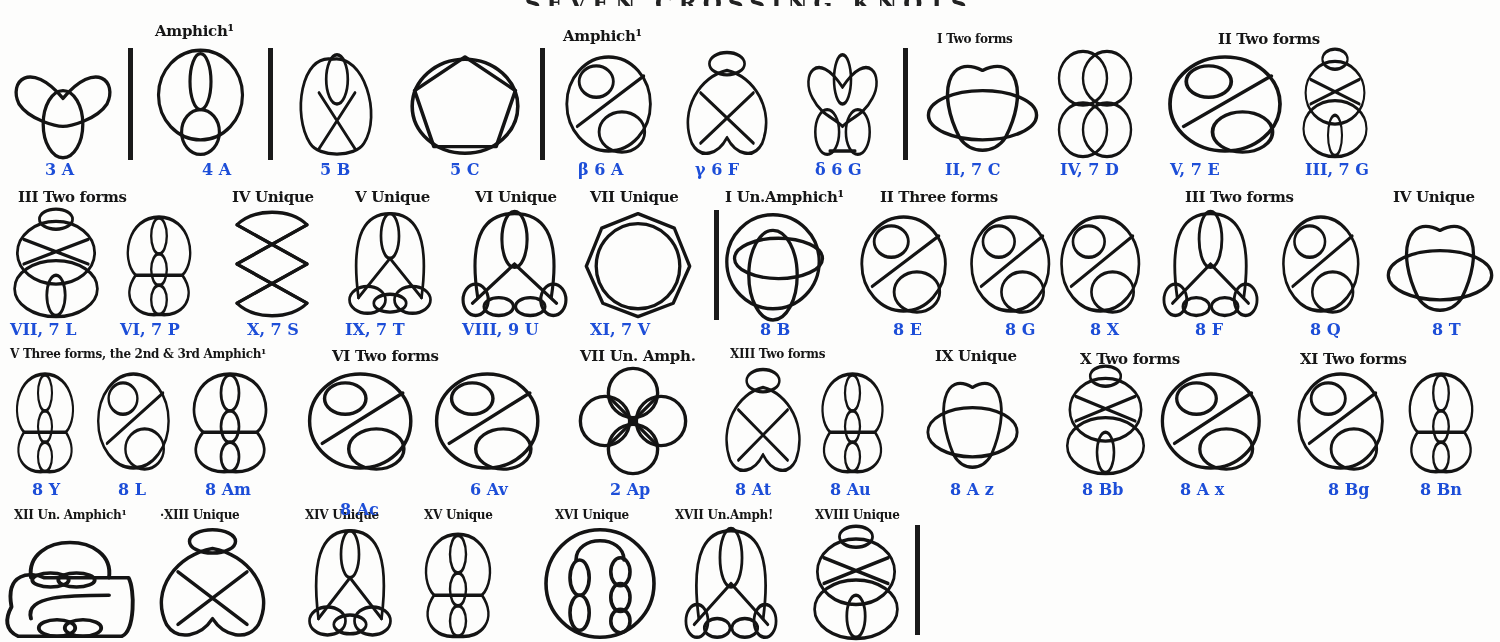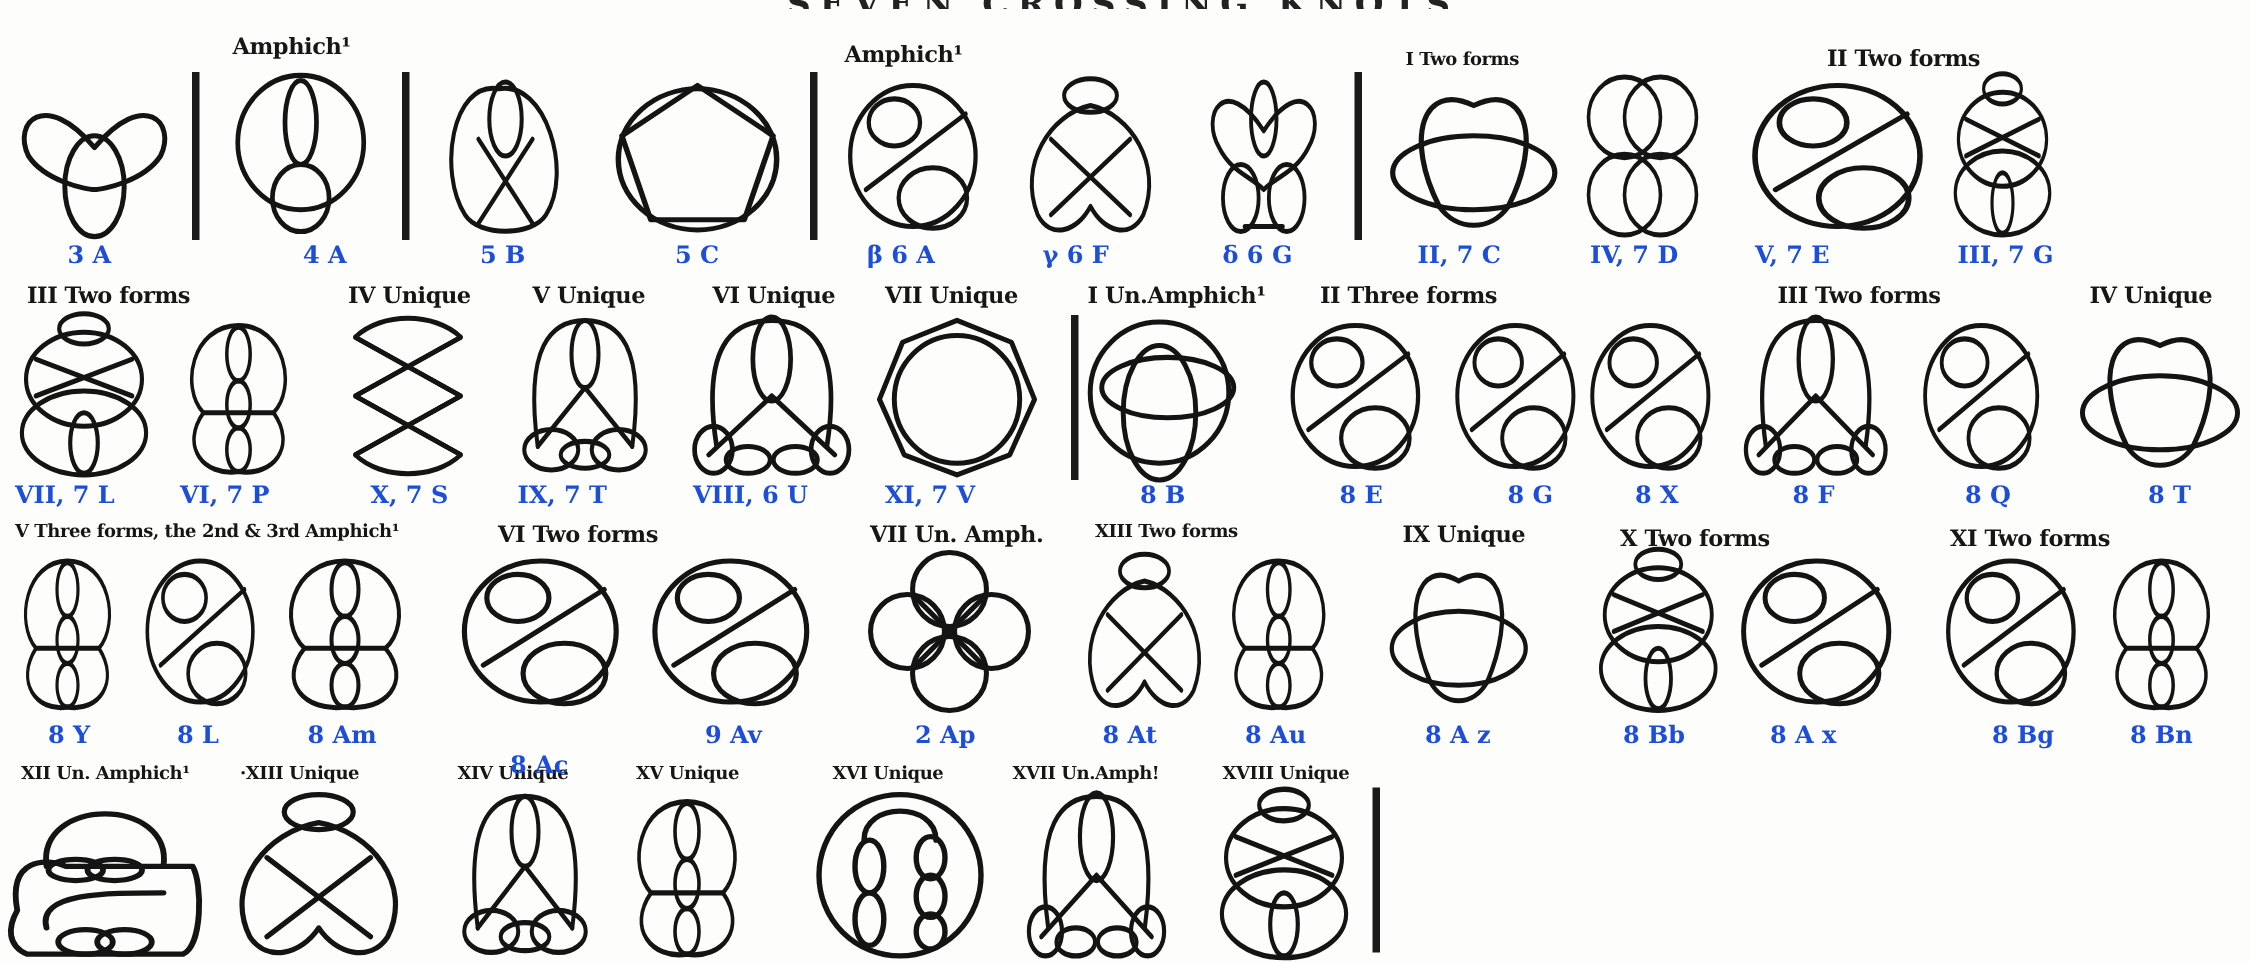--- a/index.html
+++ b/index.html
@@ -196,21 +196,21 @@
         <svg width="105" height="112" viewBox="0 0 100 100" preserveAspectRatio="none">
           <path d="M15 80 C5 20,25 5,50 5 C75 5,95 20,85 80"></path>
           <ellipse cx="50" cy="28" rx="12" ry="25"></ellipse>
           <path d="M50 50 L10 85 M50 50 L90 85"></path>
           <ellipse cx="13" cy="82" rx="12" ry="14"></ellipse>
           <ellipse cx="87" cy="82" rx="12" ry="14"></ellipse>
           <ellipse cx="35" cy="88" rx="14" ry="8"></ellipse>
           <ellipse cx="65" cy="88" rx="14" ry="8"></ellipse>
         </svg>
       </div>
-      <div class="knot-label" style="left: 462px; top: 320px;">VIII,   6 U</div>
+      <div class="knot-label" style="left: 462px; top: 320px;">VIII,   9 U</div>
       <div class="knot" style="left: 583px; top: 208px; width: 110px; height: 112px;">
         <svg width="110" height="112" viewBox="0 0 100 100" preserveAspectRatio="none">
           <polygon points="50,5 83,18 97,52 82,85 50,97 18,85 3,52 17,18"></polygon>
           <circle cx="50" cy="52" r="38"></circle>
         </svg>
       </div>
       <div class="knot-label" style="left: 590px; top: 320px;">XI,        7 V</div>
       <div class="knot" style="left: 718px; top: 208px; width: 110px; height: 112px;">
         <svg width="110" height="112" viewBox="0 0 100 100" preserveAspectRatio="none">
           <circle cx="50" cy="48" r="42"></circle>
@@ -314,21 +314,21 @@
       </div>
       <div class="knot-label" style="left: 340px; top: 480px; margin-top: 20px;">8 Ac</div>
       <div class="knot" style="left: 432px; top: 365px; width: 115px; height: 112px;">
         <svg width="115" height="112" viewBox="0 0 100 100" preserveAspectRatio="none">
           <ellipse cx="48" cy="50" rx="44" ry="42"></ellipse>
           <ellipse cx="35" cy="30" rx="18" ry="14"></ellipse>
           <ellipse cx="62" cy="75" rx="24" ry="18"></ellipse>
           <path d="M15 70 L85 25"></path>
         </svg>
       </div>
-      <div class="knot-label" style="left: 470px; top: 480px;">9 Av</div>
+      <div class="knot-label" style="left: 470px; top: 480px;">6 Av</div>
       <div class="knot" style="left: 577px; top: 365px; width: 112px; height: 112px;">
         <svg width="112" height="112" viewBox="0 0 100 100" preserveAspectRatio="none">
           <circle cx="50" cy="25" r="22"></circle>
           <circle cx="25" cy="50" r="22"></circle>
           <circle cx="75" cy="50" r="22"></circle>
           <circle cx="50" cy="75" r="22"></circle>
           <path d="M30 30 L70 70 M70 30 L30 70"></path>
         </svg>
       </div>
       <div class="knot-label" style="left: 610px; top: 480px;">2  Ap</div>

